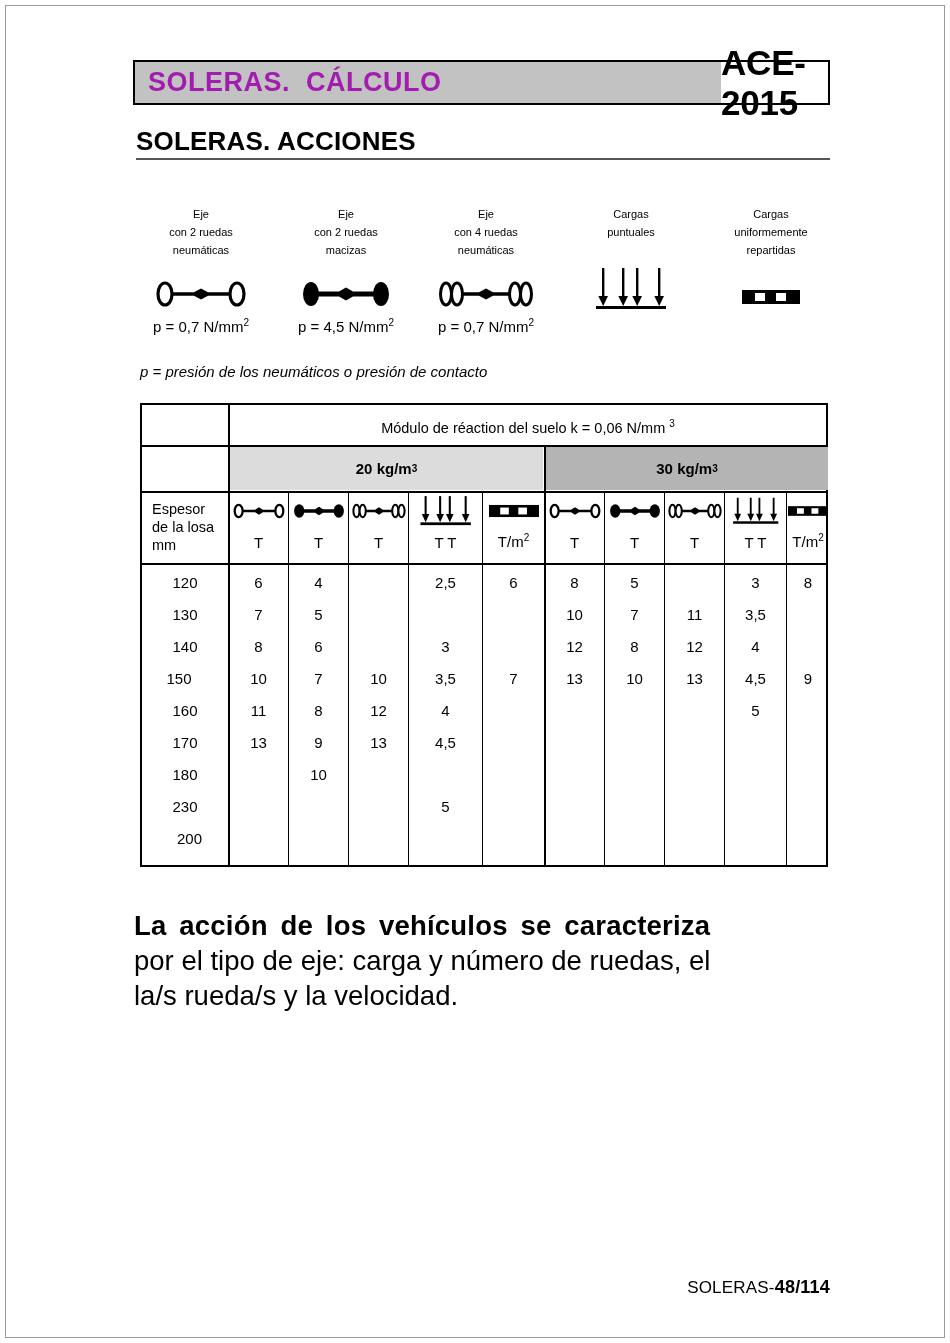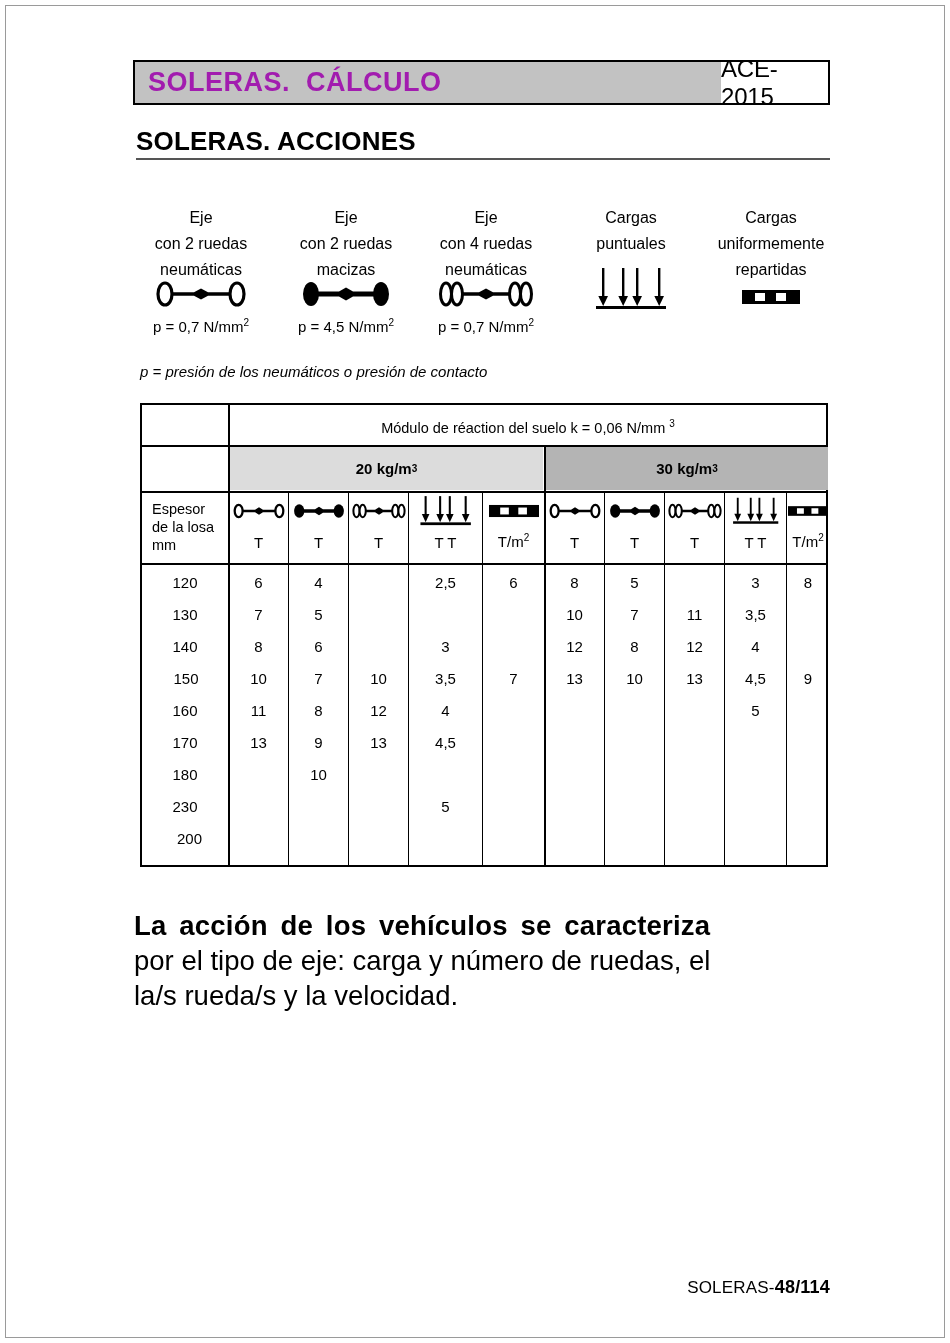--- a/index.html
+++ b/index.html
@@ -42,41 +42,41 @@
     letter-spacing:.5px;
     line-height:1;
     white-space:pre;
   }
   .header-code{
     flex:1;
     background:#fff;
     display:flex; align-items:center; justify-content:center;
   }
   .header-code-text{
-    font-size:24px; font-weight:normal; letter-spacing:-.2px;
+    font-size:35px; font-weight:bold; letter-spacing:-.2px;
   }
 
   
   .section-title{
     position:absolute; left:136px; top:126px;
     font-size:26px; font-weight:bold; letter-spacing:.2px;
   }
   .title-rule{
     position:absolute; left:136px; top:158px;
     width:694px; height:2px; background:#555;
   }
 
   
   .diagram{
     position:absolute; left:136px; top:205px;
     width:700px; height:175px;
   }
   .dcol{ position:absolute; top:0; text-align:center; }
   .dcol .caption{
-    font-size:16px; line-height:26px; white-space:pre-line;
+    font-size:11px; line-height:18px; white-space:pre-line;
   }
   .dcol .glyph{
     position:absolute; left:0; width:100%;
     display:flex; align-items:center; justify-content:center;
   }
   .dcol .press{
     position:absolute; left:0; width:100%;
     font-size:15px; text-align:center;
   }
   .press sup{ font-size:10px; }
@@ -419,21 +419,21 @@
       <div class="datacell" style="left: 524px; width: 57px; top: 202px;">11</div>
       <div class="datacell" style="left: 584px; width: 59px; top: 202px;">3,5</div>
       <div class="datacell" style="left: 0px; width: 86px; top: 234px;">140</div>
       <div class="datacell" style="left: 88px; width: 57px; top: 234px;">8</div>
       <div class="datacell" style="left: 148px; width: 57px; top: 234px;">6</div>
       <div class="datacell" style="left: 268px; width: 71px; top: 234px;">3</div>
       <div class="datacell" style="left: 404px; width: 57px; top: 234px;">12</div>
       <div class="datacell" style="left: 464px; width: 57px; top: 234px;">8</div>
       <div class="datacell" style="left: 524px; width: 57px; top: 234px;">12</div>
       <div class="datacell" style="left: 584px; width: 59px; top: 234px;">4</div>
-      <div class="datacell" style="left: 7px; width: 74px; top: 266px;">150</div>
+      <div class="datacell" style="left: 0px; width: 74px; top: 266px;">150</div>
       <div class="datacell" style="left: 88px; width: 57px; top: 266px;">10</div>
       <div class="datacell" style="left: 148px; width: 57px; top: 266px;">7</div>
       <div class="datacell" style="left: 208px; width: 57px; top: 266px;">10</div>
       <div class="datacell" style="left: 268px; width: 71px; top: 266px;">3,5</div>
       <div class="datacell" style="left: 342px; width: 59px; top: 266px;">7</div>
       <div class="datacell" style="left: 404px; width: 57px; top: 266px;">13</div>
       <div class="datacell" style="left: 464px; width: 57px; top: 266px;">10</div>
       <div class="datacell" style="left: 524px; width: 57px; top: 266px;">13</div>
       <div class="datacell" style="left: 584px; width: 59px; top: 266px;">4,5</div>
       <div class="datacell" style="left: 646px; width: 40px; top: 266px;">9</div>

